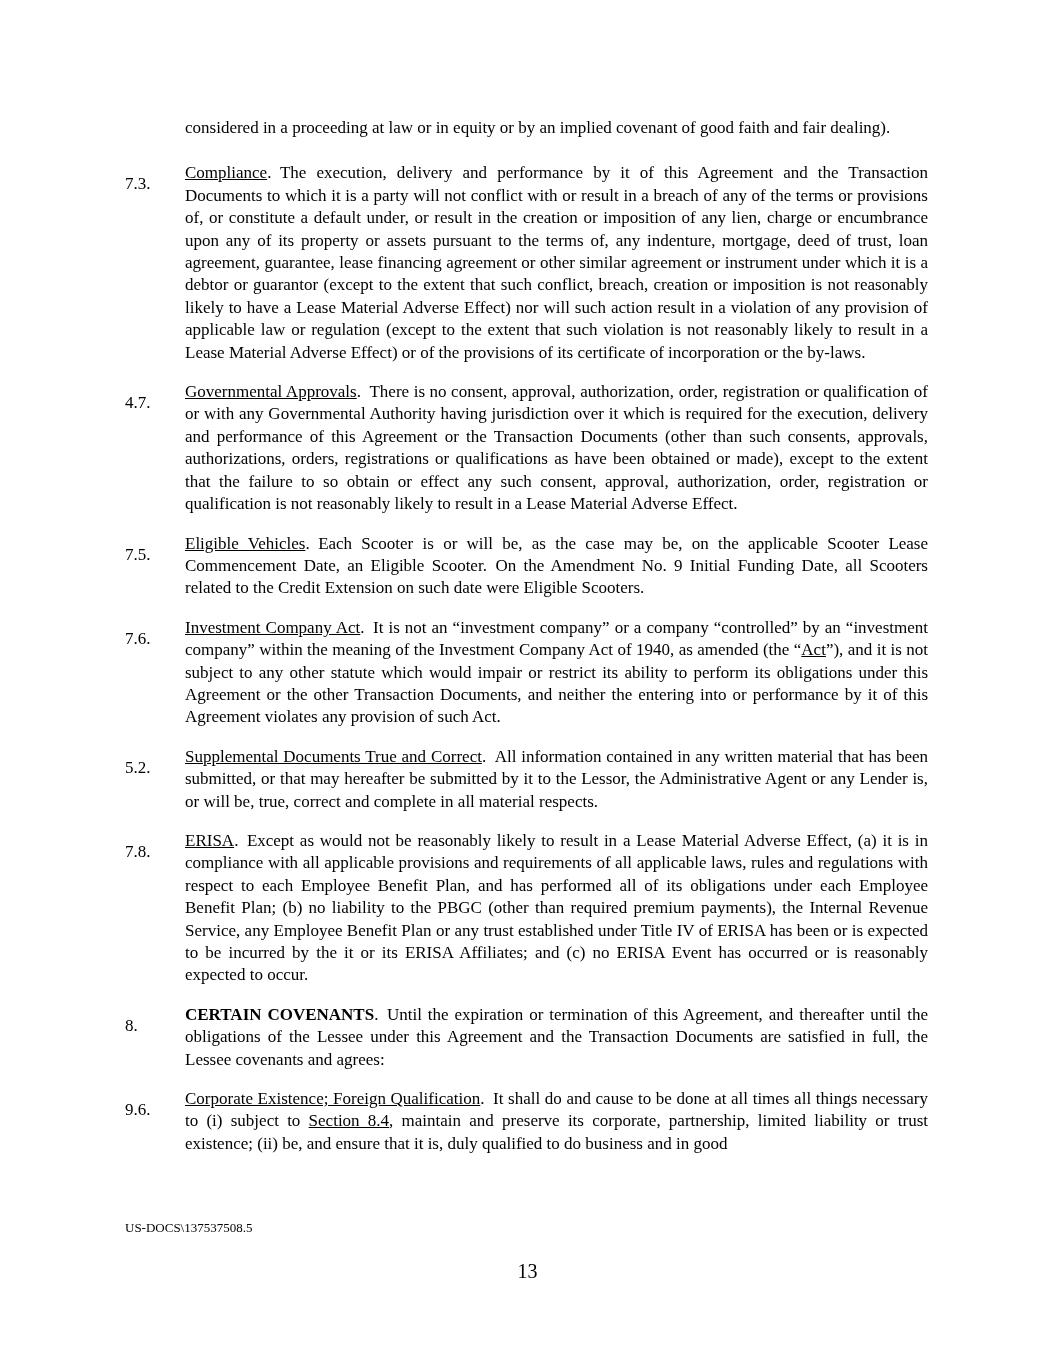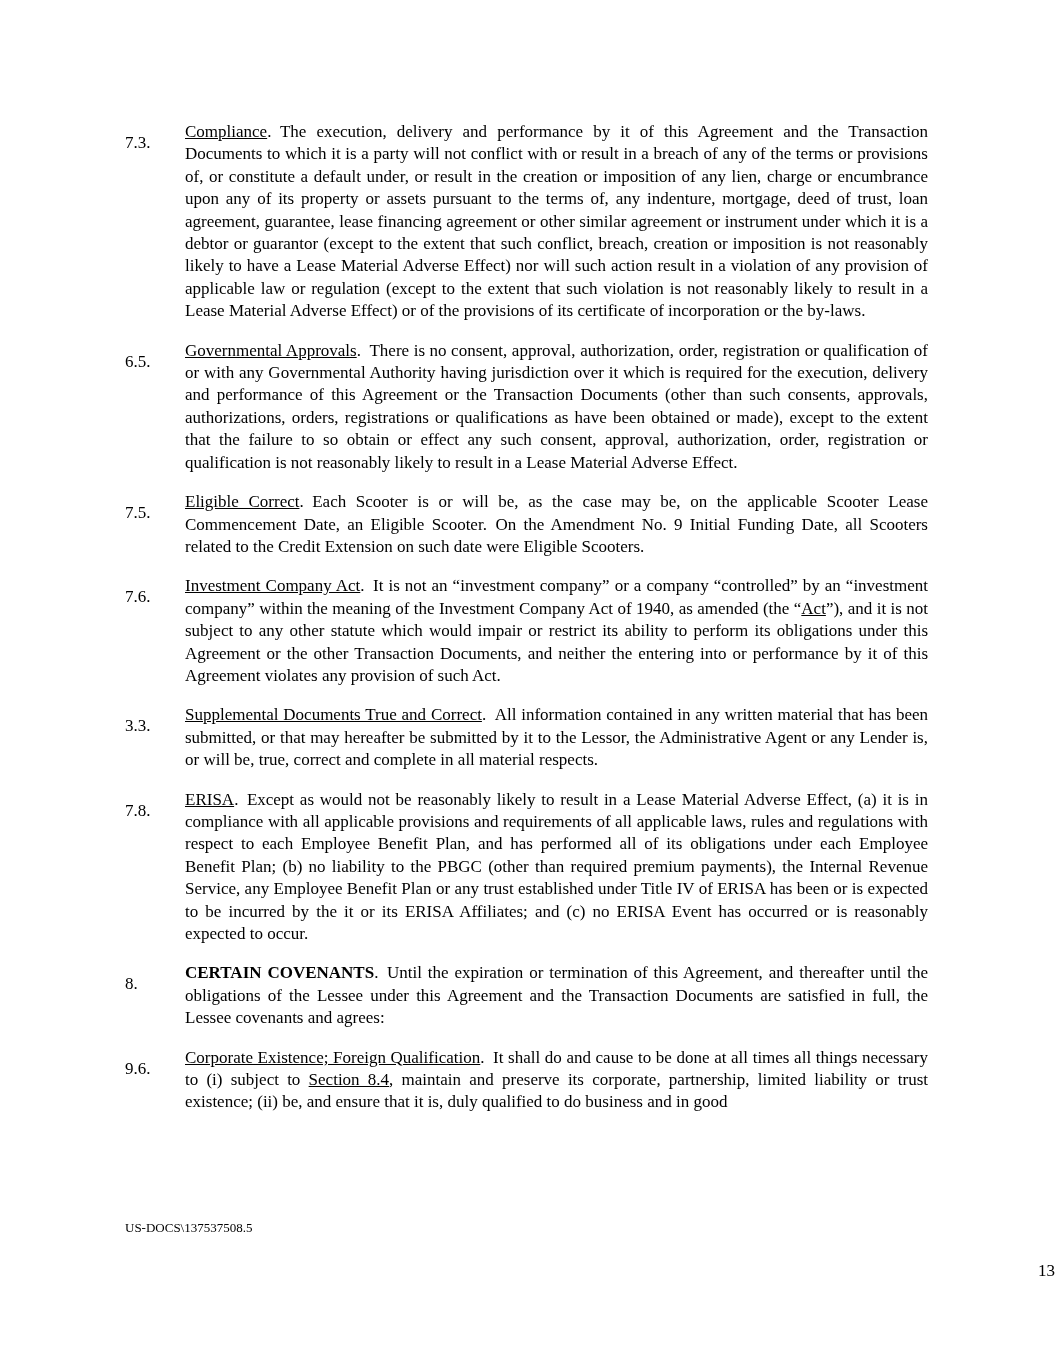--- a/index.html
+++ b/index.html
@@ -45,60 +45,61 @@
   .sec-body {
     margin-left: 60px;
   }
   .u { text-decoration: underline; }
   .b { font-weight: bold; }
   .page-num {
     position: absolute;
     top: 1261px;
     left: 0;
     width: 1055px;
-    text-align: right;
-    font-size: 17px;
+    text-align: center;
+    font-size: 20px;
     line-height: 20px;
   }
   .doc-id {
     position: absolute;
     left: 125px;
     top: 1220px;
     font-size: 13px;
     line-height: 16px;
   }
 </style>
 </head>
 <body>
 
 <div class="content">
 
+  <p class="para intro">considered in a proceeding at law or in equity or by an implied covenant of good faith and fair dealing).</p>
 
   <div class="section">
     <span class="sec-num">7.3.</span>
     <p class="para sec-body"><span class="u">Compliance</span><span>. </span><span>The execution, delivery and performance by it of this Agreement and the Transaction Documents to which it is a party will not conflict with or result in a breach of any of the terms or provisions of, or constitute a default under, or result in the creation or imposition of any lien, charge or encumbrance upon any of its property or assets pursuant to the terms of, any indenture, mortgage, deed of trust, loan agreement, guarantee, lease financing agreement or other similar agreement or instrument under which it is a debtor or guarantor (except to the extent that such conflict, breach, creation or imposition is not reasonably likely to have a Lease Material Adverse Effect) nor will such action result in a violation of any provision of applicable law or regulation (except to the extent that such violation is not reasonably likely to result in a Lease Material Adverse Effect) or of the provisions of its certificate of incorporation or the by-laws.</span></p>
   </div>
 
   <div class="section">
-    <span class="sec-num">6.5.</span>
+    <span class="sec-num">4.7.</span>
     <p class="para sec-body"><span class="u">Governmental Approvals</span><span>. </span><span>There is no consent, approval, authorization, order, registration or qualification of or with any Governmental Authority having jurisdiction over it which is required for the execution, delivery and performance of this Agreement or the Transaction Documents (other than such consents, approvals, authorizations, orders, registrations or qualifications as have been obtained or made), except to the extent that the failure to so obtain or effect any such consent, approval, authorization, order, registration or qualification is not reasonably likely to result in a Lease Material Adverse Effect.</span></p>
   </div>
 
   <div class="section">
     <span class="sec-num">7.5.</span>
-    <p class="para sec-body"><span class="u">Eligible Correct</span><span>. </span><span>Each Scooter is or will be, as the case may be, on the applicable Scooter Lease Commencement Date, an Eligible Scooter. On the Amendment No. 9 Initial Funding Date, all Scooters related to the Credit Extension on such date were Eligible Scooters.</span></p>
+    <p class="para sec-body"><span class="u">Eligible Vehicles</span><span>. </span><span>Each Scooter is or will be, as the case may be, on the applicable Scooter Lease Commencement Date, an Eligible Scooter. On the Amendment No. 9 Initial Funding Date, all Scooters related to the Credit Extension on such date were Eligible Scooters.</span></p>
   </div>
 
   <div class="section">
     <span class="sec-num">7.6.</span>
     <p class="para sec-body"><span class="u">Investment Company Act</span><span>. </span><span>It is not an “investment company” or a company “controlled” by an “investment company” within the meaning of the Investment Company Act of 1940, as amended (the “</span><span class="u">Act</span><span>”), and it is not subject to any other statute which would impair or restrict its ability to perform its obligations under this Agreement or the other Transaction Documents, and neither the entering into or performance by it of this Agreement violates any provision of such Act.</span></p>
   </div>
 
   <div class="section">
-    <span class="sec-num">3.3.</span>
+    <span class="sec-num">5.2.</span>
     <p class="para sec-body"><span class="u">Supplemental Documents True and Correct</span><span>. </span><span>All information contained in any written material that has been submitted, or that may hereafter be submitted by it to the Lessor, the Administrative Agent or any Lender is, or will be, true, correct and complete in all material respects.</span></p>
   </div>
 
   <div class="section">
     <span class="sec-num">7.8.</span>
     <p class="para sec-body"><span class="u">ERISA</span><span>. </span><span>Except as would not be reasonably likely to result in a Lease Material Adverse Effect, (a) it is in compliance with all applicable provisions and requirements of all applicable laws, rules and regulations with respect to each Employee Benefit Plan, and has performed all of its obligations under each Employee Benefit Plan; (b) no liability to the PBGC (other than required premium payments), the Internal Revenue Service, any Employee Benefit Plan or any trust established under Title IV of ERISA has been or is expected to be incurred by the it or its ERISA Affiliates; and (c) no ERISA Event has occurred or is reasonably expected to occur.</span></p>
   </div>
 
   <div class="section">
     <span class="sec-num">8.</span>

